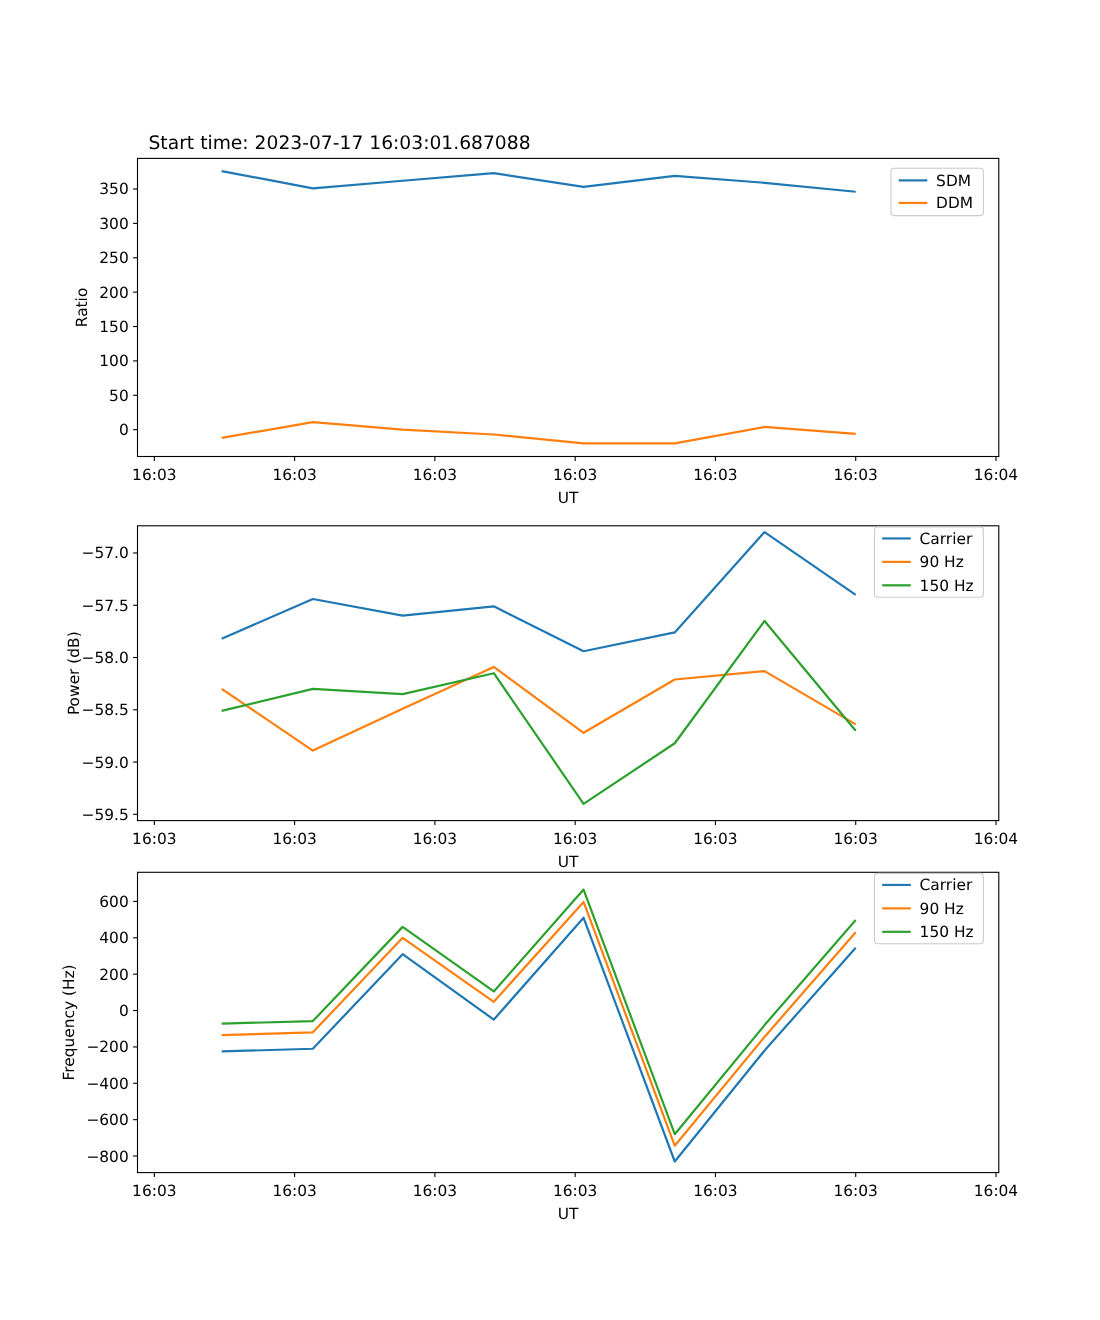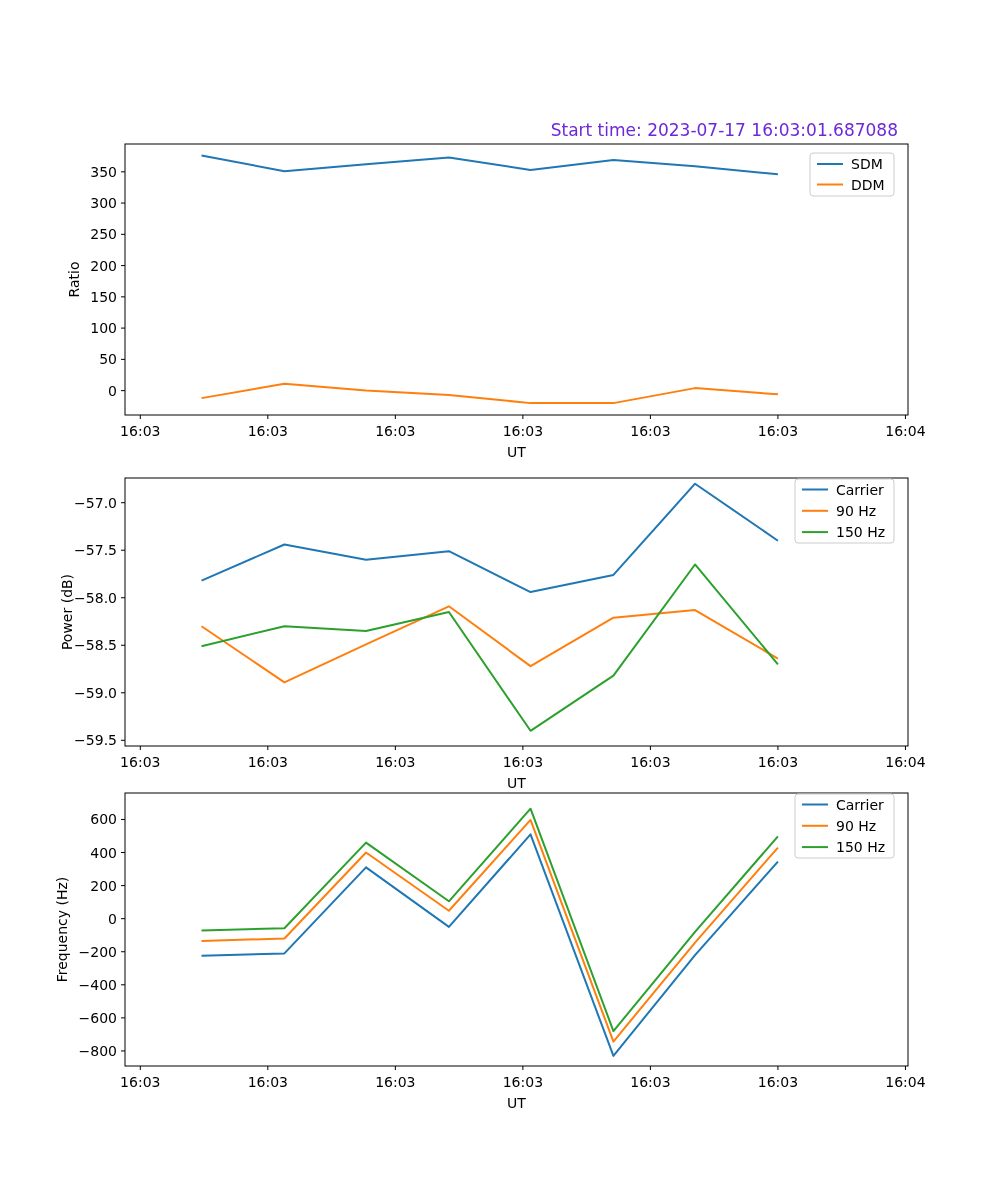--- a/index.html
+++ b/index.html
@@ -1,20 +1,20 @@
 <!DOCTYPE html>
 <html><head>
 <meta charset="utf-8">
 <style>
   html,body{margin:0;padding:0;background:#fff;}
   #figure{position:relative;width:1000px;height:1200px;background:#ffffff;
           font-family:"DejaVu Sans","Liberation Sans",sans-serif;}
   #figure svg{position:absolute;left:0;top:0;}
-  #fig-title{position:absolute;left:115px;top:120px;width:783px;text-align:right;
-             font-size:17px;color:#6d28d9;}
+  #fig-title{position:absolute;left:135px;top:120px;width:783px;text-align:left;
+             font-size:17px;color:#000000;}
 </style>
 </head>
 <body>
 
 <div id="figure">
   <svg id="fig-svg" width="1000" height="1200" viewBox="0 0 1000 1200">
       <rect x="125" y="144" width="783" height="271" fill="none" stroke="#000000" stroke-width="1"></rect>
       <line x1="140.3029315960912" y1="415" x2="140.3029315960912" y2="419" stroke="#000000" stroke-width="1"></line>
       <text x="140.3029315960912" y="436" text-anchor="middle" font-size="14" fill="#000000" font-family="&quot;DejaVu Sans&quot;,&quot;Liberation Sans&quot;,sans-serif">16:03</text>
       <line x1="267.8273615635179" y1="415" x2="267.8273615635179" y2="419" stroke="#000000" stroke-width="1"></line>

